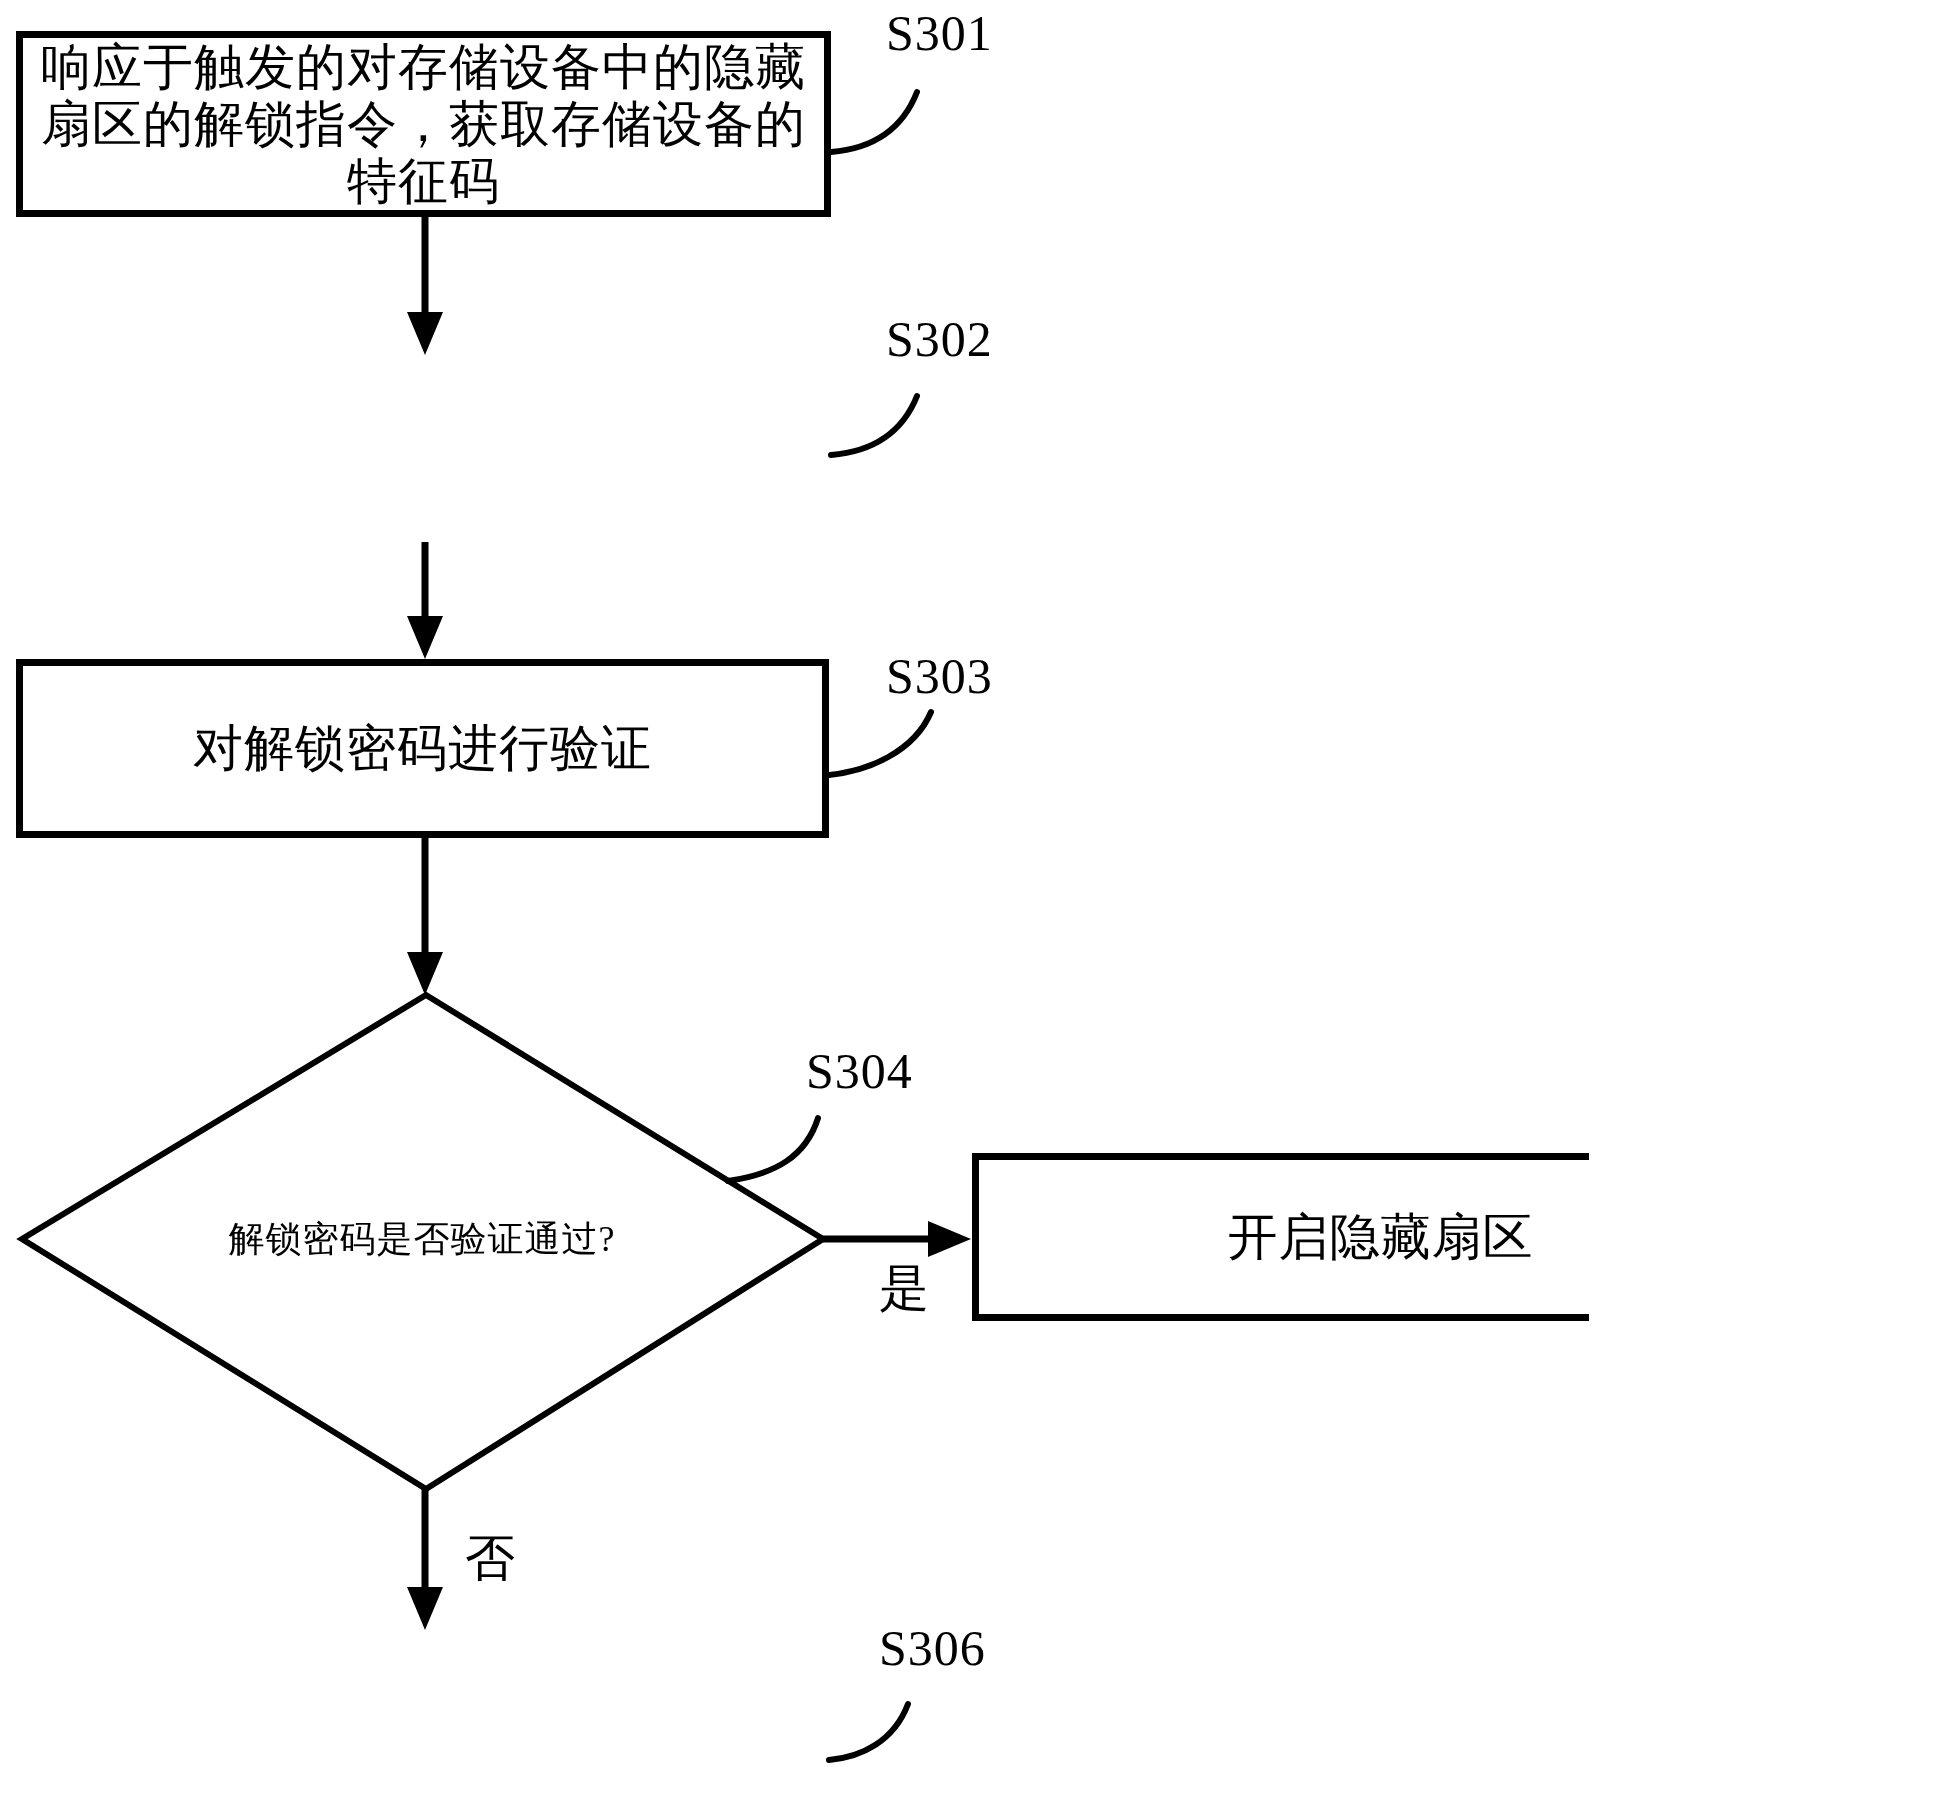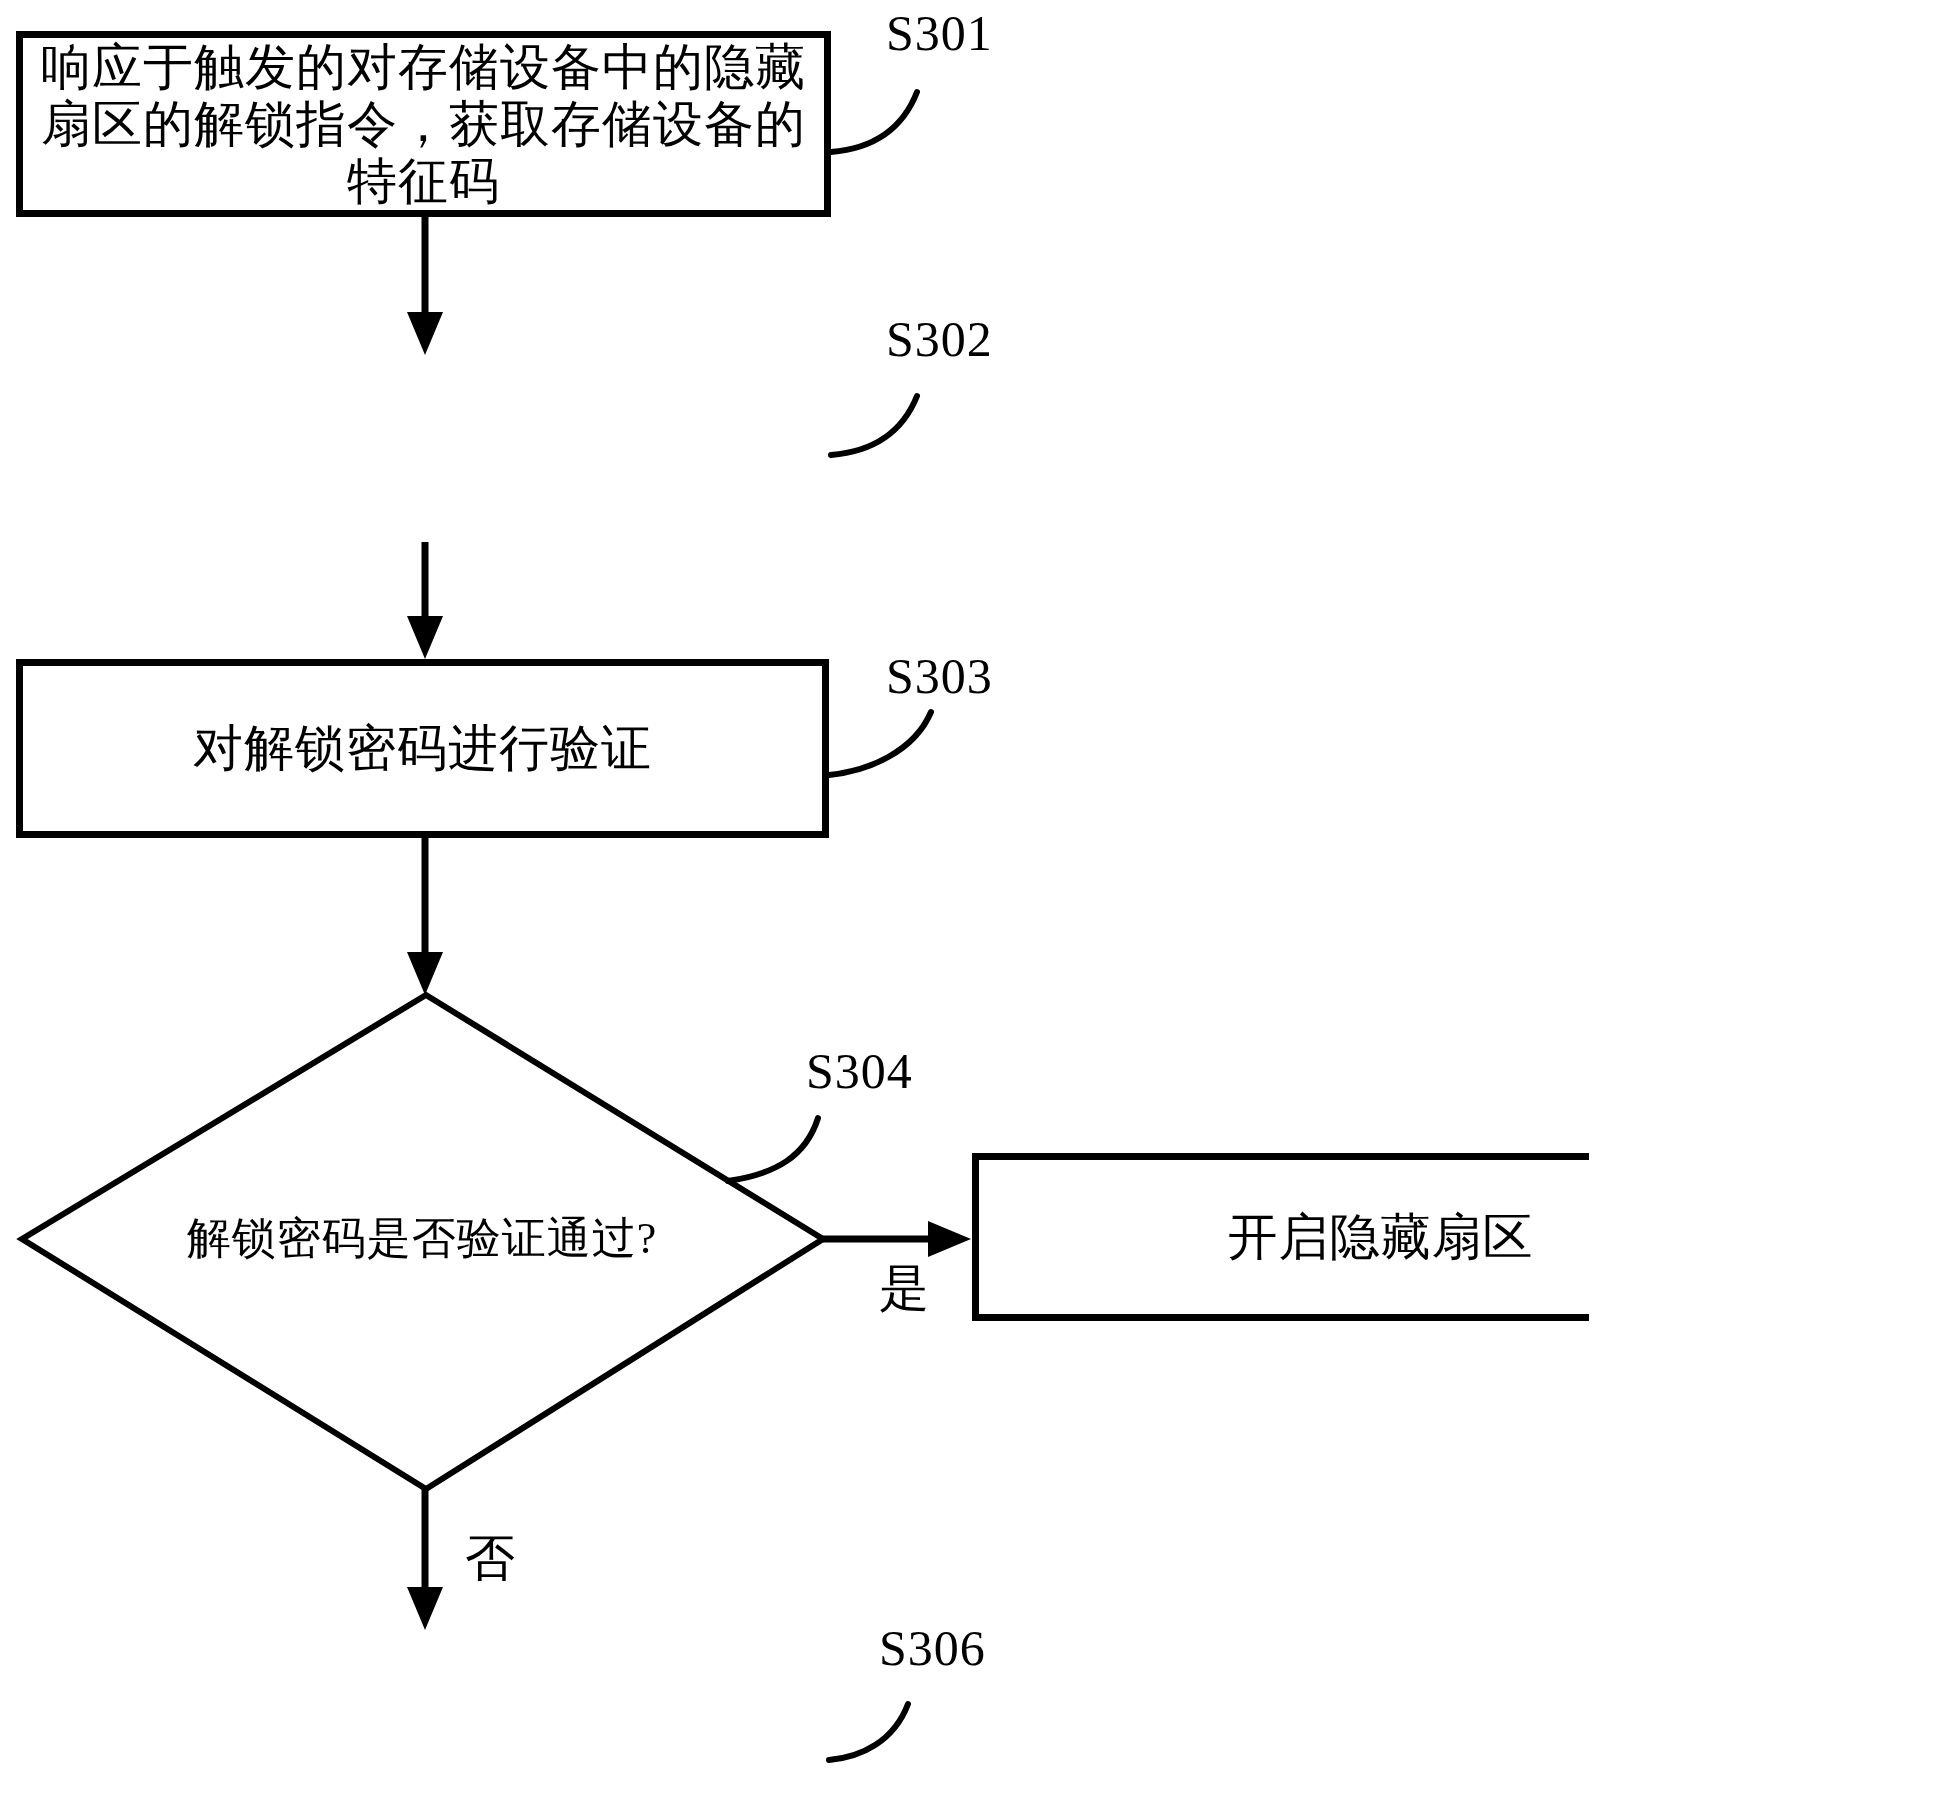--- a/index.html
+++ b/index.html
@@ -43,21 +43,21 @@
   .box-s302 { left: 16px;  top: 355px;  width: 815px; height: 187px; }
   .box-s303 { left: 16px;  top: 659px;  width: 813px; height: 179px; }
   .box-s305 { left: 972px; top: 1153px; width: 817px; height: 168px; }
   .box-s306 { left: 16px;  top: 1630px; width: 813px; height: 176px; }
   .dtext {
     position: absolute;
     left: 72px;
     top: 1213px;
     width: 700px;
     text-align: center;
-    font-size: 44px;
+    font-size: 36px;
     line-height: 52px;
     letter-spacing: 1px;
   }
   .slabel {
     position: absolute;
     font-size: 50px;
     line-height: 1;
     white-space: nowrap;
     letter-spacing: 1px;
   }

